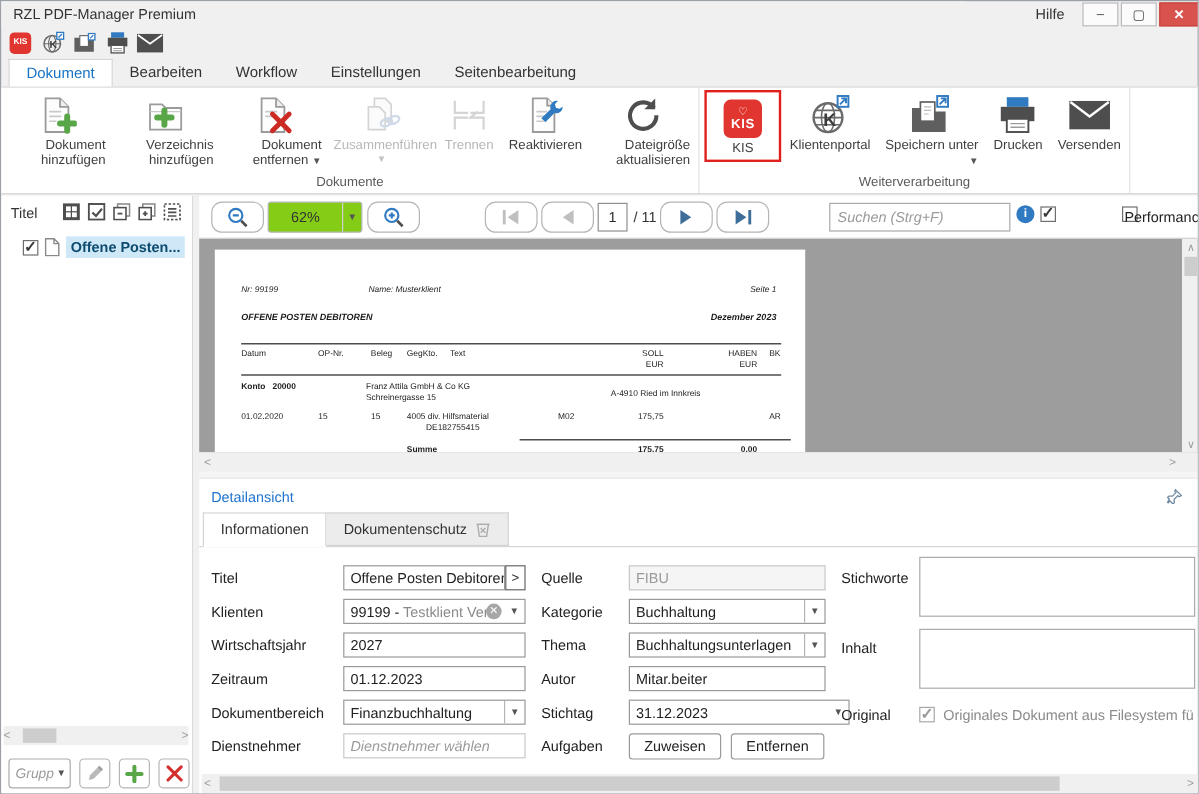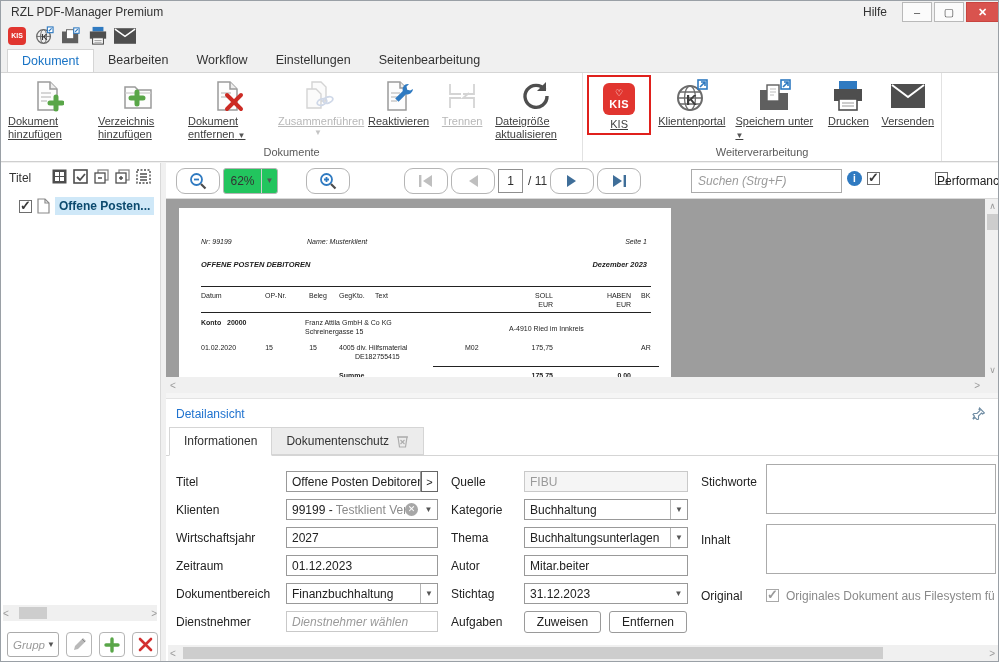--- a/index.html
+++ b/index.html
@@ -24,21 +24,21 @@
   .tab { padding:4px 14px 0 14px; height:23px; color:#333; font-size:12.5px; cursor:default; position:relative; }
   .tab.active { background:#fff; border:1px solid #d5d5d5; border-bottom:none; color:#1873c5; z-index:3; }
 
   
   .ribbon { left:0; top:71px; width:999px; height:90px; background:#fff; border-top:1px solid #d5d5d5; border-bottom:1px solid #cfcfcf; display:flex; align-items:stretch; z-index:1; }
   .rgroup { display:flex; flex-direction:column; border-right:1px solid #e2e2e2; padding:2px 2px 0 2px; }
   .rgroup-buttons { display:flex; flex:1; align-items:flex-start; }
   .rgroup-label { text-align:center; font-size:11px; color:#5a5a5a; padding:2px 0 3px 0; }
   .rbtn { display:flex; flex-direction:column; align-items:center; padding:4px 5px 1px 5px; min-width:56px; cursor:default; }
   .rbtn .ric { width:34px; height:34px; display:flex; align-items:center; justify-content:center; }
-  .rbtn .rlabel { font-size:11px; line-height:13px; text-align:left; color:#3f3f3f; max-width:80px; margin-top:2px;text-decoration:underline; }
+  .rbtn .rlabel { font-size:11px; line-height:13px; text-align:right; color:#3f3f3f; max-width:80px; margin-top:2px; }
   .rbtn.disabled .rlabel { color:#b8b8b8; }
   .caret { font-size:8px; color:#555; line-height:10px; }
   .rbtn.disabled .caret { color:#c4c4c4; }
   .kis-frame { border:2px solid #e0201c; padding:1px 2px; margin:0 2px; }
   .kis-badge { width:32px; height:32px; background:#e1352f; border-radius:6px; display:flex; flex-direction:column; align-items:center; justify-content:center; color:#fff; }
   .kis-heart { font-size:9px; line-height:9px; }
   .kis-text { font-weight:bold; font-size:11px; line-height:12px; letter-spacing:.5px; }
   .kis-mini { width:18px; height:18px; background:#e1352f; border-radius:4px; display:flex; align-items:center; justify-content:center; color:#fff; font-weight:bold; font-size:7px; }
 
   
@@ -52,21 +52,21 @@
   .hscroll { background:#f0f0f0; display:flex; align-items:center; justify-content:space-between; color:#9b9b9b; font-size:10px; }
   .scroll-thumb { background:#cdcdcd; }
   .lp-toolbar { left:0px; top:463px; width:160px; height:37px; display:flex; align-items:center; gap:7px; padding-left:6px; }
   .lp-combo { width:52px; height:25px; border:1px solid #ababab; border-radius:3px; background:#fff; display:flex; align-items:center; justify-content:space-between; padding:0 3px 0 5px; overflow:hidden; }
   .lp-combo .ph { font-style:italic; color:#9a9a9a; font-size:11.5px; }
   .sq-btn { width:26px; height:25px; border:1px solid #b5b5b5; border-radius:4px; background:#fff; display:flex; align-items:center; justify-content:center; }
 
   
   .vtoolbar { left:165px; top:162px; width:834px; height:36px; background:#fff; border-bottom:1px solid #d9d9d9; }
   .tbtn { top:5px; height:26px; border:1px solid #b5b5b5; border-radius:9px; background:#fff; display:flex; align-items:center; justify-content:center; }
-  .zoom-combo { left:57px; top:5px; width:55px; height:26px; border:1px solid #b5b5b5; border-radius:3px; background:#22c55e; display:flex; align-items:center; }
+  .zoom-combo { left:57px; top:5px; width:79px; height:26px; border:1px solid #b5b5b5; border-radius:3px; background:#84cc16; display:flex; align-items:center; }
   .zoom-combo .zval { flex:1; text-align:center; color:#333; }
   .zoom-combo .zcaret { width:16px; align-self:stretch; border-left:1px solid #d0d0d0; display:flex; align-items:center; justify-content:center; }
   .page-input { left:332px; top:6px; width:25px; height:24px; border:1px solid #8f8f8f; background:#fff; display:flex; align-items:center; justify-content:center; }
   .page-total { left:362px; top:11px; color:#333; }
   .search-input { left:525px; top:6px; width:151px; height:24px; border:1px solid #ababab; background:#fff; padding:0 6px; font-family:"Liberation Sans",sans-serif; font-size:12px; color:#333; }
   .search-input::placeholder { font-style:italic; color:#9a9a9a; }
   .info-icon { left:681px; top:8px; width:15px; height:15px; border-radius:50%; background:#2f7ac1; color:#fff; font-weight:bold; font-size:10px; display:flex; align-items:center; justify-content:center; }
   .cb { display:inline-block; width:13px; height:13px; border:1px solid #6e6e6e; background:#fff; position:relative; }
   .cb.checked::after { content:"\2713"; position:absolute; left:0px; top:-3px; font-size:13px; color:#3a3a3a; font-weight:bold; }
   .cb.disabled { border-color:#a8a8a8; }
@@ -213,39 +213,39 @@
             <svg width="32" height="32" viewBox="0 0 32 32">
                 <path d="M10 2h9l5 5v14H10z" fill="#fbfbfb" stroke="#d4d4d4" stroke-width="1.4"></path>
                 <path d="M5 9h9l5 5v14H5z" fill="#fbfbfb" stroke="#d4d4d4" stroke-width="1.4"></path>
                 <ellipse cx="20" cy="22" rx="5" ry="3" fill="none" stroke="#cfd8e8" stroke-width="1.8" transform="rotate(-20 20 22)"></ellipse>
                 <ellipse cx="26" cy="20" rx="5" ry="3" fill="none" stroke="#cfd8e8" stroke-width="1.8" transform="rotate(-20 26 20)"></ellipse>
               </svg>
           </span>
           <span class="rlabel">Zusammenführen</span>
           <span class="caret">▼</span>
         </div>
+        <div class="rbtn disabled">
+          <span class="ric">
+            <svg width="32" height="32" viewBox="0 0 32 32">
+                <path d="M4 4v10h11M4 28V18h11" fill="none" stroke="#d4d4d4" stroke-width="1.8"></path>
+                <path d="M28 4v10H17M28 28V18H17l6-5" fill="none" stroke="#d4d4d4" stroke-width="1.8"></path>
+              </svg>
+          </span>
+          <span class="rlabel">Trennen</span>
+        </div>
         <div class="rbtn">
           <span class="ric">
             <svg width="32" height="32" viewBox="0 0 32 32">
                 <path d="M5 2h12l6 6v22H5z" fill="#fdfdfd" stroke="#9b9b9b" stroke-width="1.5"></path>
                 <path d="M17 2v6h6" fill="#eee" stroke="#9b9b9b" stroke-width="1.5"></path>
                 <path d="M8 13h9M8 17h9M8 21h6" stroke="#c9c9c9" stroke-width="1.3"></path>
                 <path d="M30 9a5.5 5.5 0 0 1-7 5.2l-7.5 7.6-3.3-3.3 7.6-7.5A5.5 5.5 0 0 1 26 4l-2.6 2.8.8 3 3 .8z" fill="#2f7ac1"></path>
               </svg>
           </span>
           <span class="rlabel">Reaktivieren</span>
-        </div>
-        <div class="rbtn disabled">
-          <span class="ric">
-            <svg width="32" height="32" viewBox="0 0 32 32">
-                <path d="M4 4v10h11M4 28V18h11" fill="none" stroke="#d4d4d4" stroke-width="1.8"></path>
-                <path d="M28 4v10H17M28 28V18H17l6-5" fill="none" stroke="#d4d4d4" stroke-width="1.8"></path>
-              </svg>
-          </span>
-          <span class="rlabel">Trennen</span>
         </div>
         <div class="rbtn">
           <span class="ric">
             <svg width="32" height="32" viewBox="0 0 32 32">
                 <path d="M26 10a11 11 0 1 0 2 6" fill="none" stroke="#4e4e4e" stroke-width="3.4"></path>
                 <path d="M27 2v9h-9z" fill="#4e4e4e"></path>
               </svg>
           </span>
           <span class="rlabel">Dateigröße aktualisieren</span>
         </div>
@@ -602,21 +602,21 @@
           <span class="caret">▼</span>
         </span>
     </div>
 
     <span class="abs flabel" style="left:285px;top:160px;">Autor</span>
     <div class="abs ffield" style="left:358px;top:156px;width:164px;">
       <span class="ftext">Mitar.beiter</span>
     </div>
 
     <span class="abs flabel" style="left:285px;top:188px;">Stichtag</span>
-    <div class="abs ffield" style="left:358px;top:184px;width:164px;">
+    <div class="abs ffield" style="left:358px;top:184px;width:184px;">
       <span class="ftext">31.12.2023</span>
       <span class="caret-plain">
           <span class="caret">▼</span>
         </span>
     </div>
 
     <span class="abs flabel" style="left:285px;top:216px;">Aufgaben</span>
     <div class="abs dbtn" style="left:358px;top:212px;width:77px;">
       <span>Zuweisen</span>
     </div>

